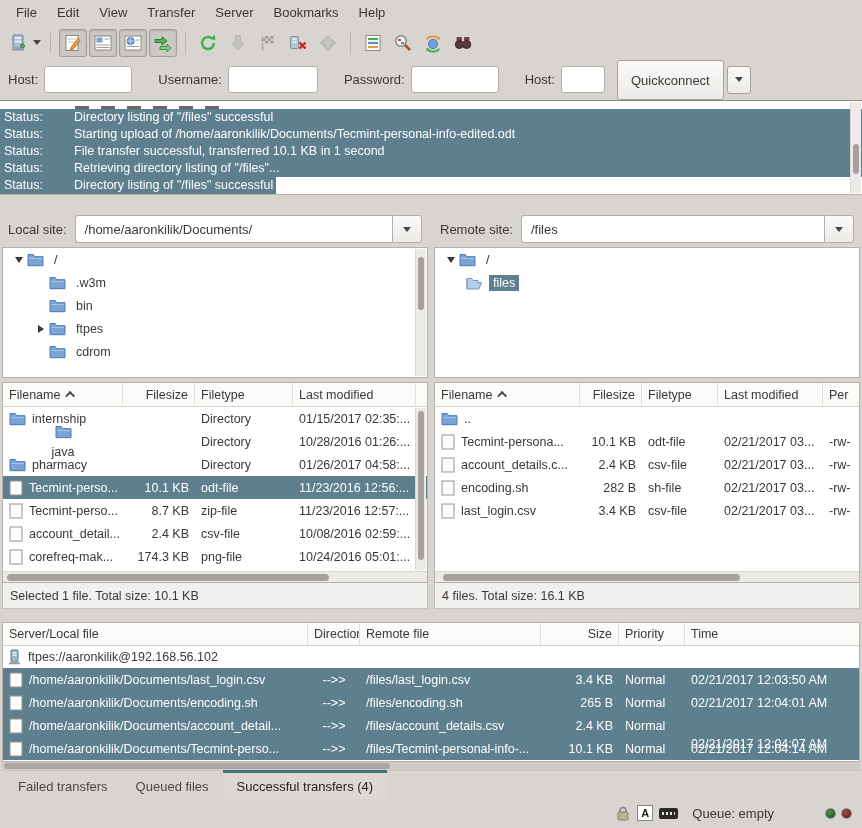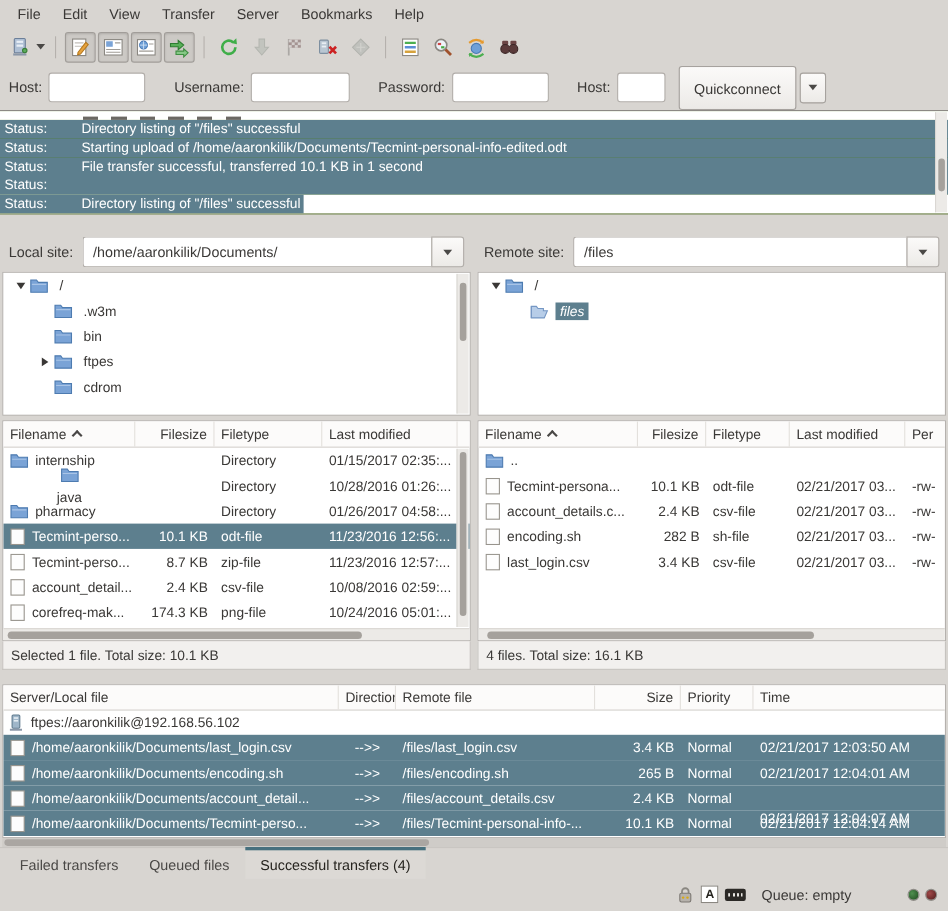--- a/index.html
+++ b/index.html
@@ -30,21 +30,21 @@
   .qcbar label { margin-right:6px; color:#3a3836; }
   .qcbar input { height:27px; border:1px solid #b2aeaa; border-radius:3px; background:#fff;
                  padding:0 6px; font:13px "Liberation Sans", sans-serif; outline:none; }
   .qc-gap { width:26px; }
   .qc-btn { height:40px; margin-left:12px; padding:12px 13px; background:linear-gradient(#fbfaf9,#eceae7);
             border:1px solid #a6a29e; border-radius:3px; font:13px "Liberation Sans", sans-serif; color:#3a3836; }
   .qc-dd { height:28px; width:24px; margin-left:3px; background:linear-gradient(#fbfaf9,#eceae7);
            border:1px solid #a6a29e; border-radius:3px; display:flex; align-items:center; justify-content:center; }
 
   
-  .log { height:95px; background:#4d7c0f; border-top:1px solid #8c8984; border-bottom:1px solid #b5b1ad;
+  .log { height:95px; background:#0c4a6e; border-top:1px solid #8c8984; border-bottom:1px solid #b5b1ad;
          position:relative; overflow:hidden; flex:none; }
   .log-clip { height:8px; background:#fff; position:relative; }
   .log-clip .frag { position:absolute; left:75px; top:5px; width:145px; height:3px;
      background:repeating-linear-gradient(90deg,#6b6863 0 14px,transparent 14px 26px); }
   .log-row { height:17px; line-height:17px; font-size:12.5px; white-space:nowrap; display:flex; }
   .log-row .inner { display:flex; }
   .log-row.selfull { background:#5d7f8e; color:#fff; width:100%; }
   .log-row.selpart { background:#fff; }
   .log-row.selpart .inner { background:#5d7f8e; color:#fff; padding-right:3px; }
   .log-label { width:74px; padding-left:4px; flex:none; }
@@ -324,20 +324,21 @@
         </div>
         <div class="log-row selfull">
           <span class="inner">
             <span class="log-label">Status:</span>
             <span>File transfer successful, transferred 10.1 KB in 1 second</span>
           </span>
         </div>
         <div class="log-row selfull">
           <span class="inner">
             <span class="log-label">Status:</span>
+            <span>Retrieving directory listing of "/files"...</span>
           </span>
         </div>
         <div class="log-row selpart">
           <span class="inner">
             <span class="log-label">Status:</span>
             <span>Directory listing of "/files" successful</span>
           </span>
         </div>
       </div>
     <div class="vsb">
@@ -557,21 +558,21 @@
               <span class="exp-open"></span>
             </span>
             <span>
               <svg width="17" height="14" viewBox="0 0 17 14">
                 <path d="M1 1.5h5.2l1.6 2.2H16v9H1z" fill="#7aa3d6" stroke="#4d7bb0"></path>
                 <path d="M2 5h13v1H2z" fill="#a9c4e6"></path>
               </svg>
             </span>
             <span class="tree-label">/</span>
           </div>
-          <div class="tree-row" style="padding-left: 30px; font-style: italic;">
+          <div class="tree-row" style="padding-left: 14px;">
             <span class="expbox"></span>
             <span>
               <svg width="18" height="14" viewBox="0 0 18 14">
                 <path d="M2 2.5h4.6l1.5 2H13v2h3.6L13.8 13H2z" fill="#b7cde8" stroke="#7597c4"></path>
                 <path d="M2 2.5V13" stroke="#7597c4"></path>
               </svg>
             </span>
             <span class="tree-label sel">files</span>
           </div>
         </div>

